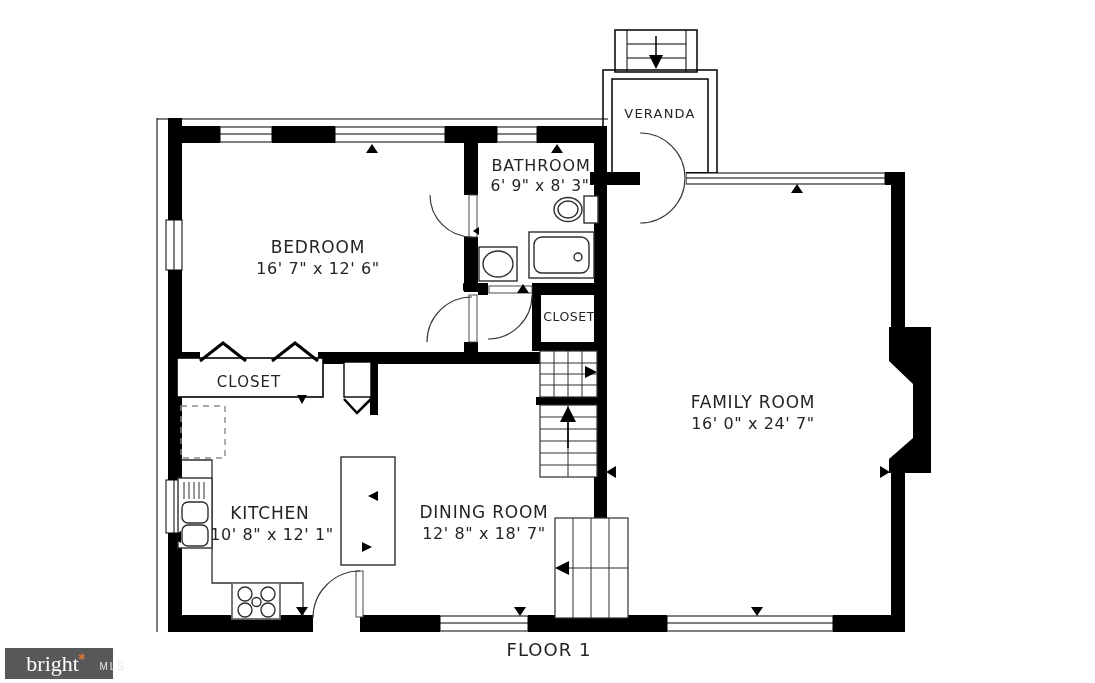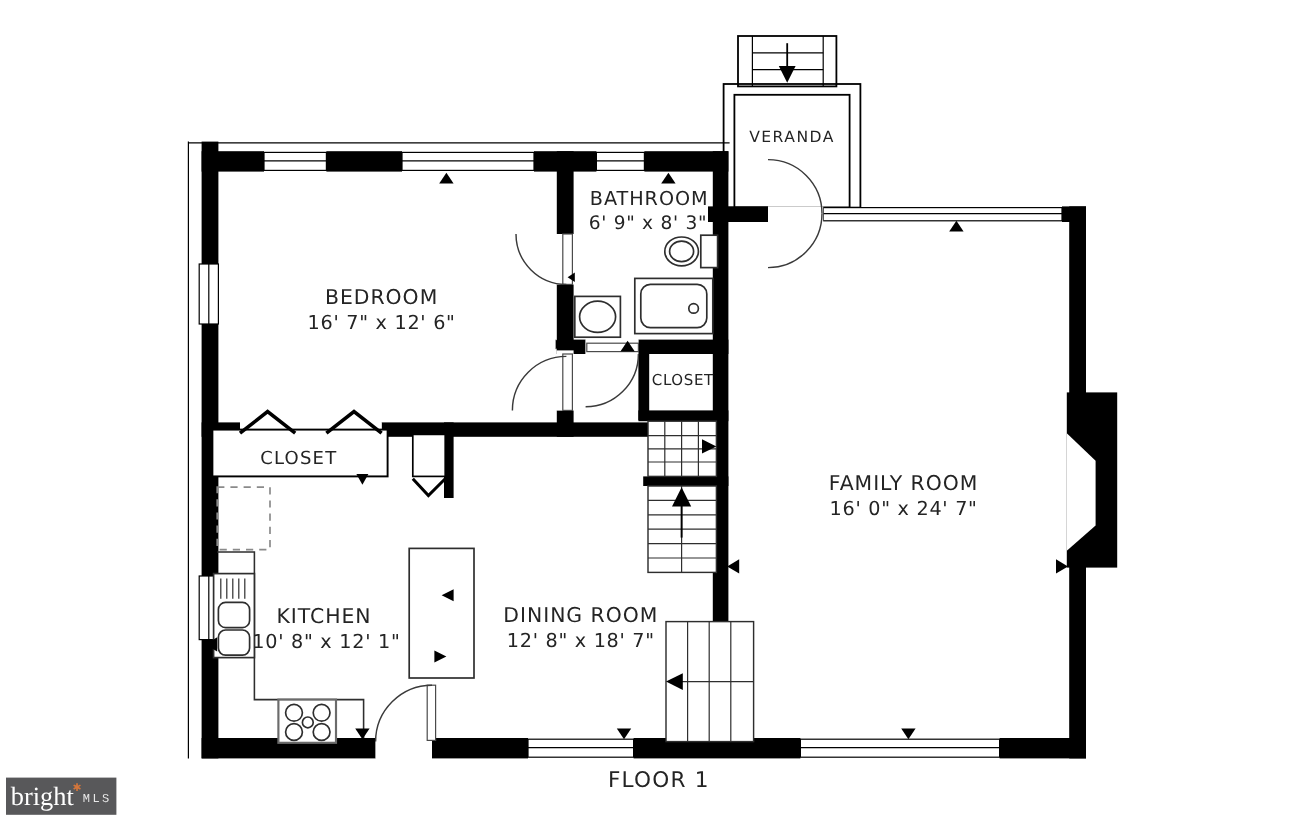--- a/index.html
+++ b/index.html
@@ -19,26 +19,26 @@
   .stairline{stroke:#2e2e2e;stroke-width:1;}
   .marker{fill:#000000;}
   .roomname{fill:#242424;font-size:17px;letter-spacing:0.8px;text-anchor:middle;}
   .roomdims{fill:#242424;font-size:16px;letter-spacing:0.6px;text-anchor:middle;}
   .smalllabel{fill:#242424;font-size:13px;letter-spacing:1.2px;text-anchor:middle;}
   .closetlabel{fill:#242424;font-size:15px;letter-spacing:1px;text-anchor:middle;}
   .closetsmall{fill:#242424;font-size:12.5px;letter-spacing:0.5px;text-anchor:middle;}
   .floorlabel{fill:#242424;font-size:18px;letter-spacing:1px;text-anchor:middle;}
   .chevron{stroke:#000000;stroke-width:3;fill:none;stroke-linejoin:miter;}
   .dashedbox{stroke:#8a8a8a;stroke-width:1.4;fill:none;stroke-dasharray:6 5;}
-  .logo{position:absolute;left:5px;top:648px;width:92px;height:31px;background:#58585a;
-        display:flex;align-items:center;justify-content:center;color:#ffffff;}
+  .logo{position:absolute;left:5px;top:648px;width:108px;height:31px;background:#58585a;
+        display:flex;align-items:center;justify-content:flex-end;color:#ffffff;}
   .logo-word{font-family:"Liberation Serif", serif;font-size:22px;line-height:1;}
   .logo-star{color:#d4763b;font-size:9px;position:relative;top:-7px;left:-1px;}
-  .logo-suffix{font-family:Liberation Mono, monospace;font-size:10px;letter-spacing:2px;
-               color:#e8e8e8;position:relative;top:3px;left:0;}
+  .logo-suffix{font-family:Liberation Sans, sans-serif;font-size:10px;letter-spacing:2px;
+               color:#e8e8e8;position:relative;top:3px;left:13px;}
 </style>
 </head>
 <body>
 
 <div class="canvas">
 <svg viewBox="0 0 1095 683" width="1095" height="683">
 
   <g>
     <line class="thin" x1="157" y1="118" x2="157" y2="632"></line>
     <line class="thin" x1="157" y1="119" x2="608" y2="119"></line>

